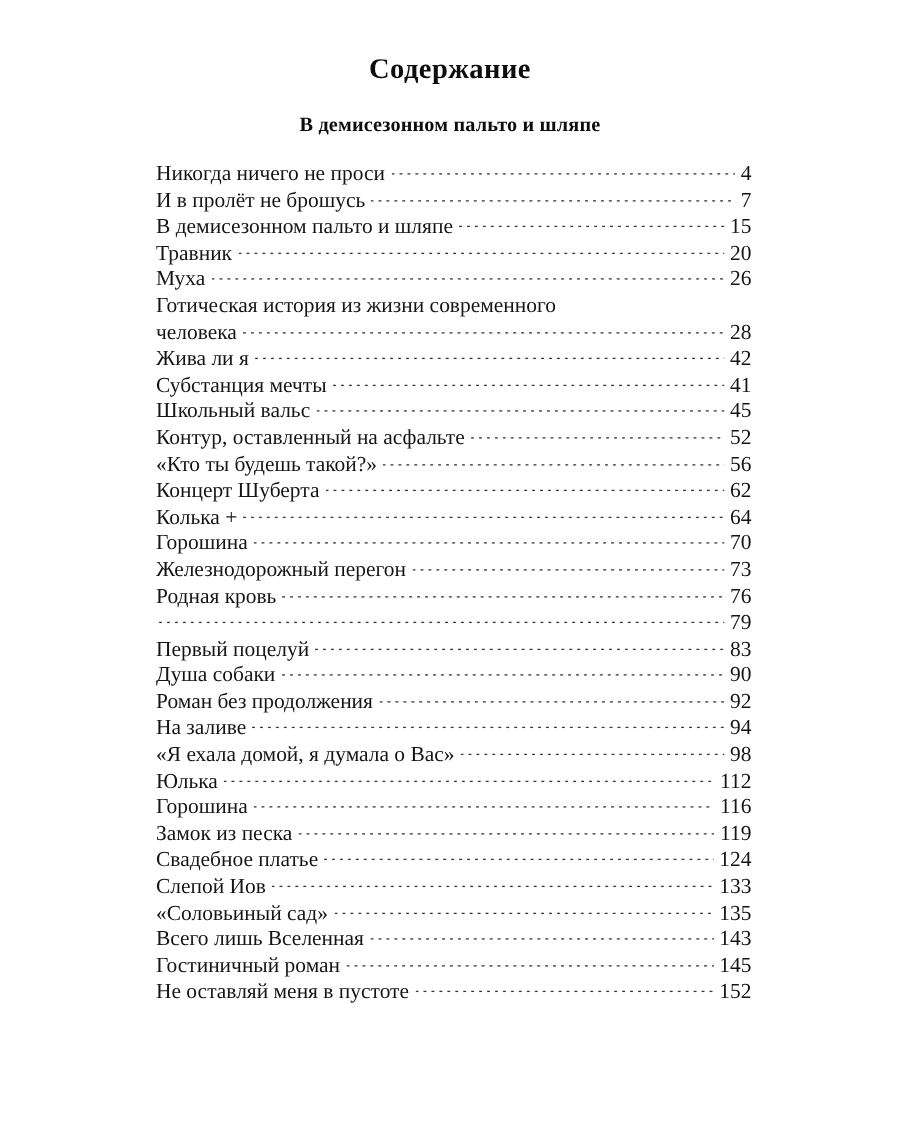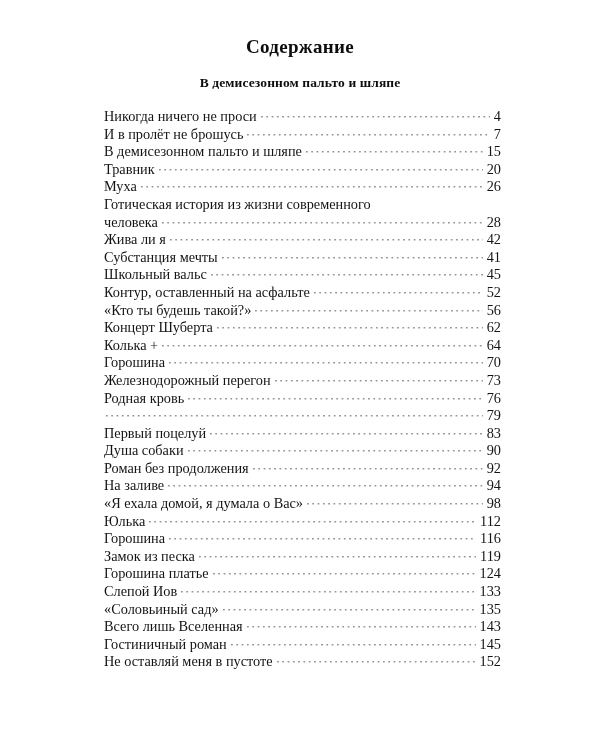--- a/index.html
+++ b/index.html
@@ -235,21 +235,21 @@
         <span class="entry-title">Горошина</span>
         <span class="leader"></span>
         <span class="entry-page">116</span>
       </div>
       <div class="toc-entry">
         <span class="entry-title">Замок из песка</span>
         <span class="leader"></span>
         <span class="entry-page">119</span>
       </div>
       <div class="toc-entry">
-        <span class="entry-title">Горошина платье</span>
+        <span class="entry-title">Свадебное платье</span>
         <span class="leader"></span>
         <span class="entry-page">124</span>
       </div>
       <div class="toc-entry">
         <span class="entry-title">Слепой Иов</span>
         <span class="leader"></span>
         <span class="entry-page">133</span>
       </div>
       <div class="toc-entry">
         <span class="entry-title">«Соловьиный сад»</span>

